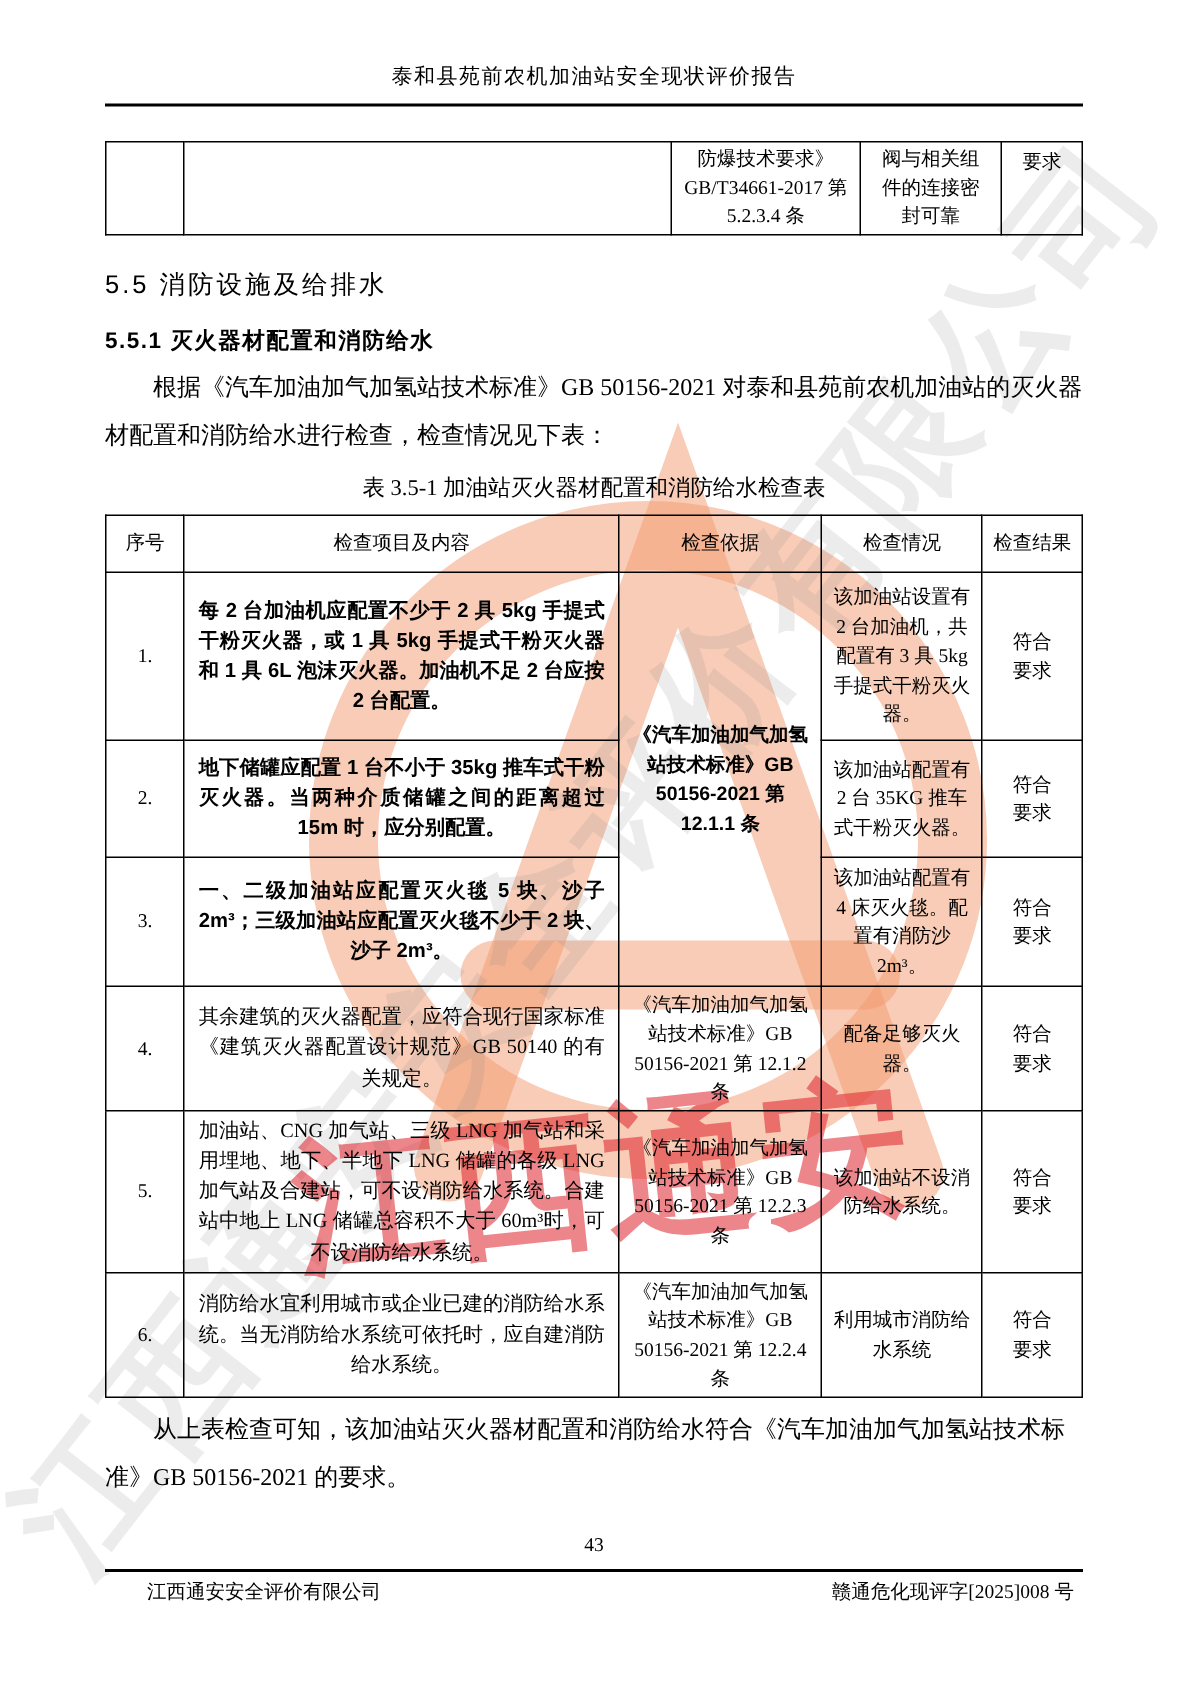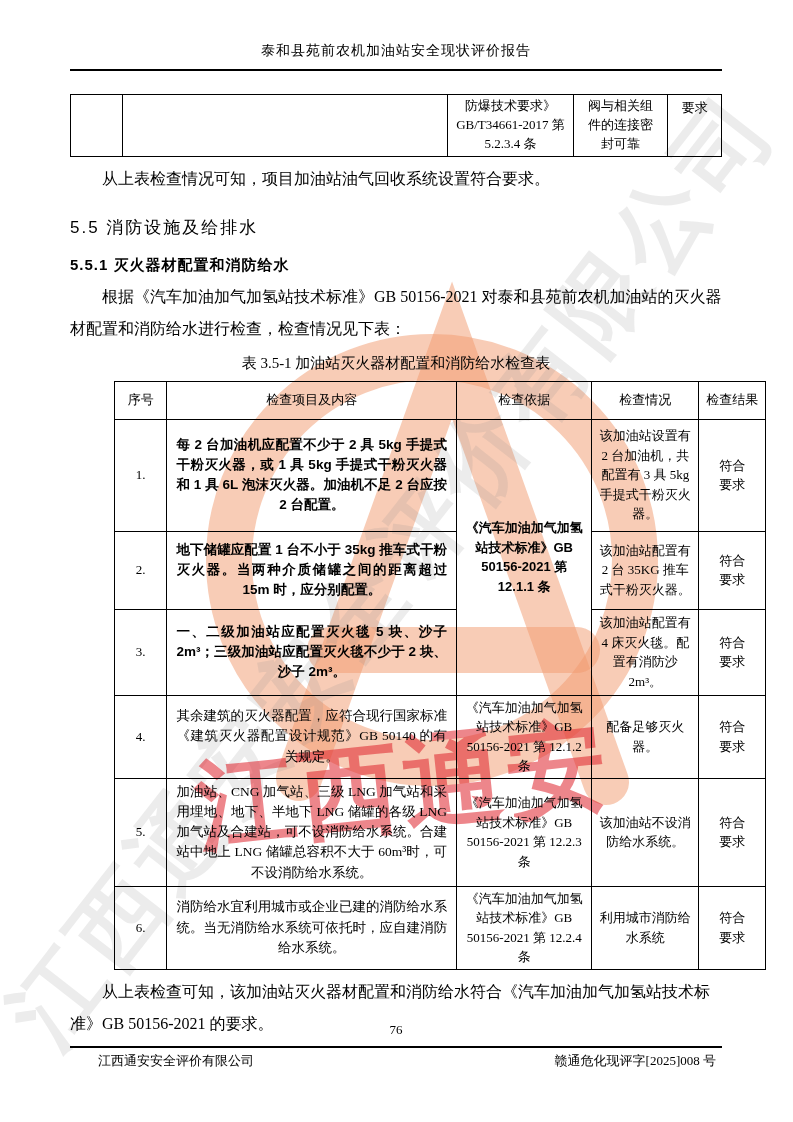--- a/index.html
+++ b/index.html
@@ -50,21 +50,21 @@
   .h2 {
     font-family:"Liberation Sans","DejaVu Sans",sans-serif;
     font-size:17px; font-weight:normal; margin-top:21px; letter-spacing:2px;
   }
   .h3 {
     font-family:"Liberation Sans","DejaVu Sans",sans-serif;
     font-size:15px; font-weight:bold; margin-top:17px; letter-spacing:1px;
   }
   .caption { text-align:center; font-size:15px; margin-top:9px; margin-bottom:8px; }
   
-  .t-main { font-size:13px;margin-left:44px; }
+  .t-main { font-size:13px; }
   .t-main th {
     font-weight:normal; text-align:center; height:38px; padding:2px; line-height:1.35;
   }
   .t-main td { text-align:center; line-height:1.5; }
   .t-main td.c-no { padding:2px; }
   .t-main td.c-item {
     text-align:justify; text-align-last:center; padding:3px 9px; font-size:13.5px;
   }
   .t-main td.c-basis { padding:2px 8px; }
   .t-main td.c-sit { padding:2px 7px; }
@@ -120,21 +120,20 @@
         <tr>
           <td></td>
           <td></td>
           <td>防爆技术要求》GB/T34661-2017 第 5.2.3.4 条</td>
           <td class="cell-valve">阀与相关组件的连接密封可靠</td>
           <td class="cell-req">要求</td>
         </tr>
       </tbody>
     </table>
 
-    <p class="para">从上表检查情况可知，项目加油站油气回收系统设置符合要求。</p>
 
     <div class="h2">5.5 消防设施及给排水</div>
 
     <div class="h3">5.5.1 灭火器材配置和消防给水</div>
 
     <p class="para">根据《汽车加油加气加氢站技术标准》GB 50156-2021 对泰和县苑前农机加油站的灭火器材配置和消防给水进行检查，检查情况见下表：</p>
 
     <div class="caption">表 3.5-1  加油站灭火器材配置和消防给水检查表</div>
 
     <table class="t-main">
@@ -195,20 +194,20 @@
             <td class="c-sit">利用城市消防给水系统</td>
             <td class="c-res">符合要求</td>
           </tr>
         </tbody>
     </table>
 
     <p class="para">从上表检查可知，该加油站灭火器材配置和消防给水符合《汽车加油加气加氢站技术标准》GB 50156-2021 的要求。</p>
   </div>
 
   <div class="footer">
-    <div class="page-num">76</div>
+    <div class="page-num">43</div>
     <div class="footer-rule"></div>
     <div class="footer-row">
       <span class="fc">江西通安安全评价有限公司</span>
       <span class="fn">赣通危化现评字[2025]008 号</span>
     </div>
   </div>
 </div>
 
 </body></html>

